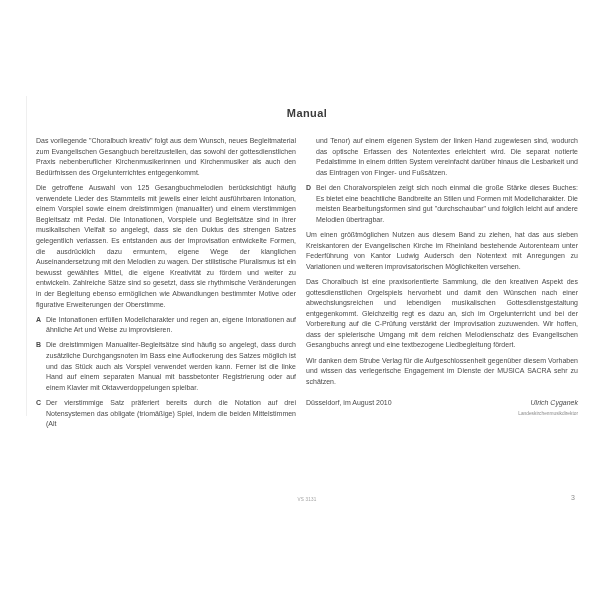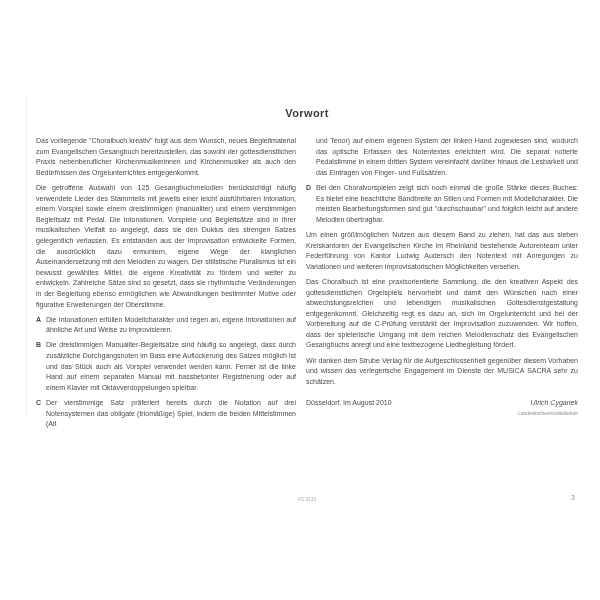--- a/index.html
+++ b/index.html
@@ -50,21 +50,21 @@
     font-size:7px; color:#8d8d8d;
   }
 </style>
 </head>
 <body>
 
 <div class="page">
 
   <div class="page-edge-line"></div>
 
-  <h1 class="title">Vorwort</h1>
+  <h1 class="title">Manual</h1>
 
   <div class="columns">
 
     <div class="col">
       <p>Das vorliegende "Choralbuch kreativ" folgt aus dem Wunsch, neues Begleitmaterial zum Evangelischen Gesangbuch bereitzustellen, das sowohl der gottesdienstlichen Praxis nebenberuflicher Kirchenmusikerinnen und Kirchenmusiker als auch den Bedürfnissen des Orgelunterrichtes entgegenkommt.</p>
       <p>Die getroffene Auswahl von 125 Gesangbuchmelodien berücksichtigt häufig verwendete Lieder des Stammteils mit jeweils einer leicht ausführbaren Intonation, einem Vorspiel sowie einem dreistimmigen (manualiter) und einem vierstimmigen Begleitsatz mit Pedal. Die Intonationen, Vorspiele und Begleitsätze sind in ihrer musikalischen Vielfalt so angelegt, dass sie den Duktus des strengen Satzes gelegentlich verlassen. Es entstanden aus der Improvisation entwickelte Formen, die ausdrücklich dazu ermuntern, eigene Wege der klanglichen Auseinandersetzung mit den Melodien zu wagen. Der stilistische Pluralismus ist ein bewusst gewähltes Mittel, die eigene Kreativität zu fördern und weiter zu entwickeln. Zahlreiche Sätze sind so gesetzt, dass sie rhythmische Veränderungen in der Begleitung ebenso ermöglichen wie Abwandlungen bestimmter Motive oder figurative Erweiterungen der Oberstimme.</p>
 
       <div class="li">
         <span class="li-label">A</span>
         <span class="li-text">Die Intonationen erfüllen Modellcharakter und regen an, eigene Intonationen auf ähnliche Art und Weise zu improvisieren.</span>

